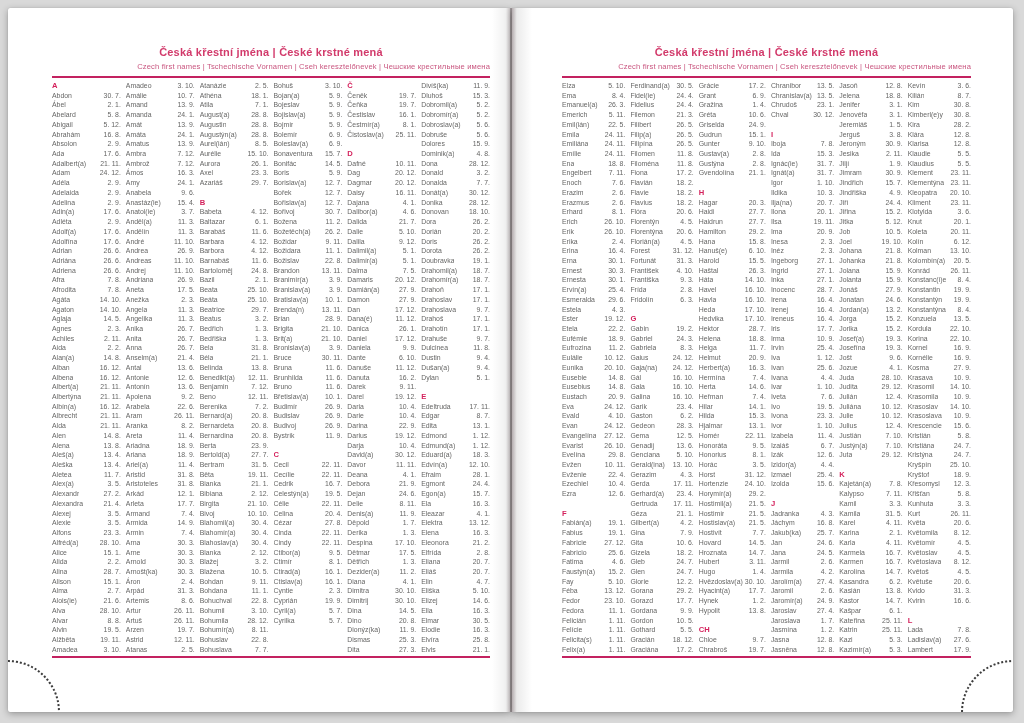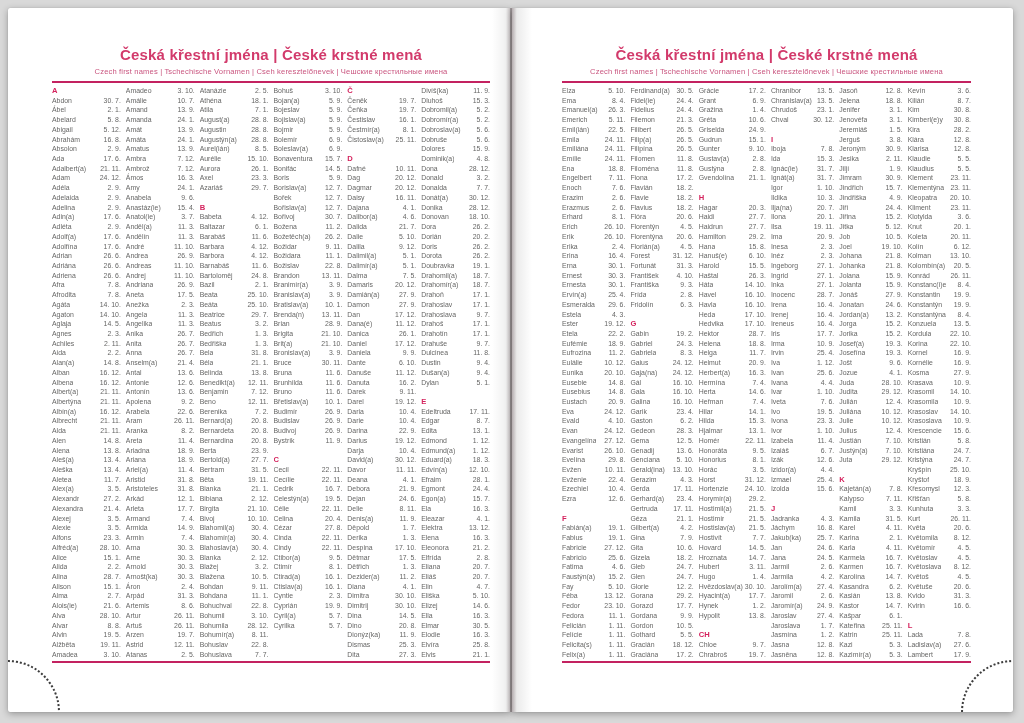--- a/index.html
+++ b/index.html
@@ -15,25 +15,25 @@
     overflow:hidden;
   }
   .page.left{left:8px;width:502px;border-radius:2px 0 0 2px;}
   .page.right{left:512px;width:501px;border-radius:0 2px 2px 0;}
   .page-inner{position:relative;height:100%;}
   .page.left .page-inner{padding:0 20px 0 44px;}
   .page.right .page-inner{padding:0 42px 0 50px;}
 
   .page-title{
     margin:0;padding-top:38px;text-align:center;
-    font-size:15px;font-weight:bold;letter-spacing:.2px;
+    font-size:11px;font-weight:bold;letter-spacing:.2px;
     color:#d23a6b;
   }
   .page-subtitle{
-    margin-top:4px;text-align:center;
+    margin-top:4px;text-align:right;
     font-size:7.6px;letter-spacing:.15px;
     color:#c9557f;
   }
   .rule{height:2px;background:#c32260;margin-top:5px;}
   .rule.bottom{height:1.6px;margin-top:2px;}
 
   .grid{
     margin-top:3px;
     display:grid;grid-template-columns:repeat(6,1fr);column-gap:5px;
   }

